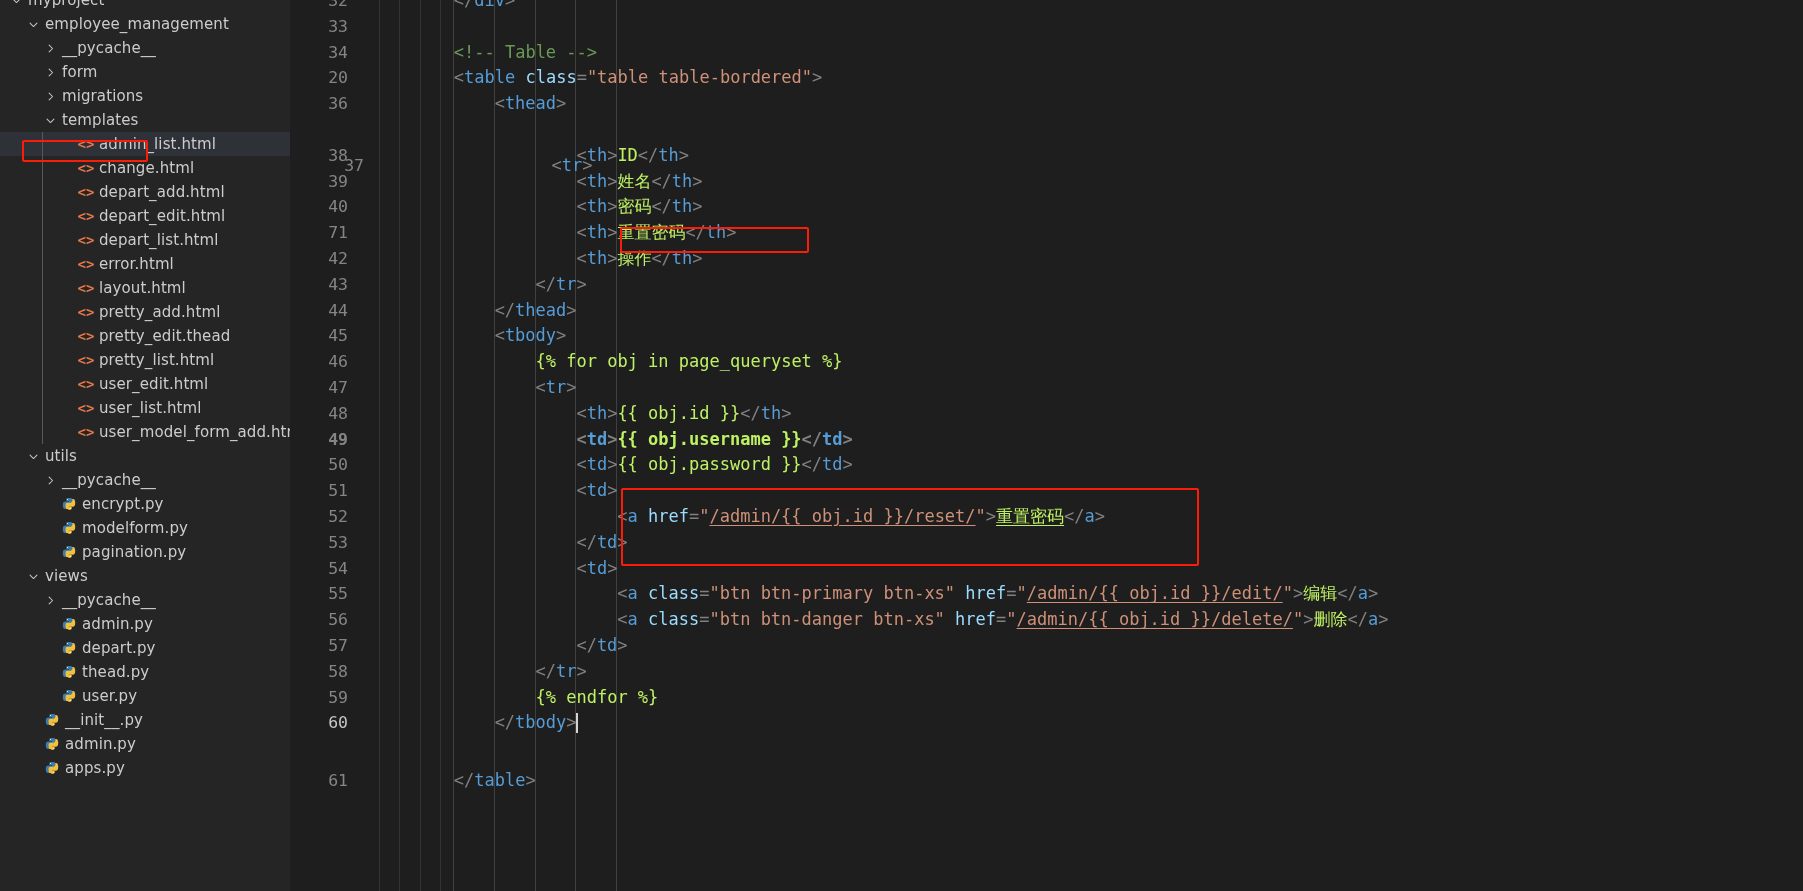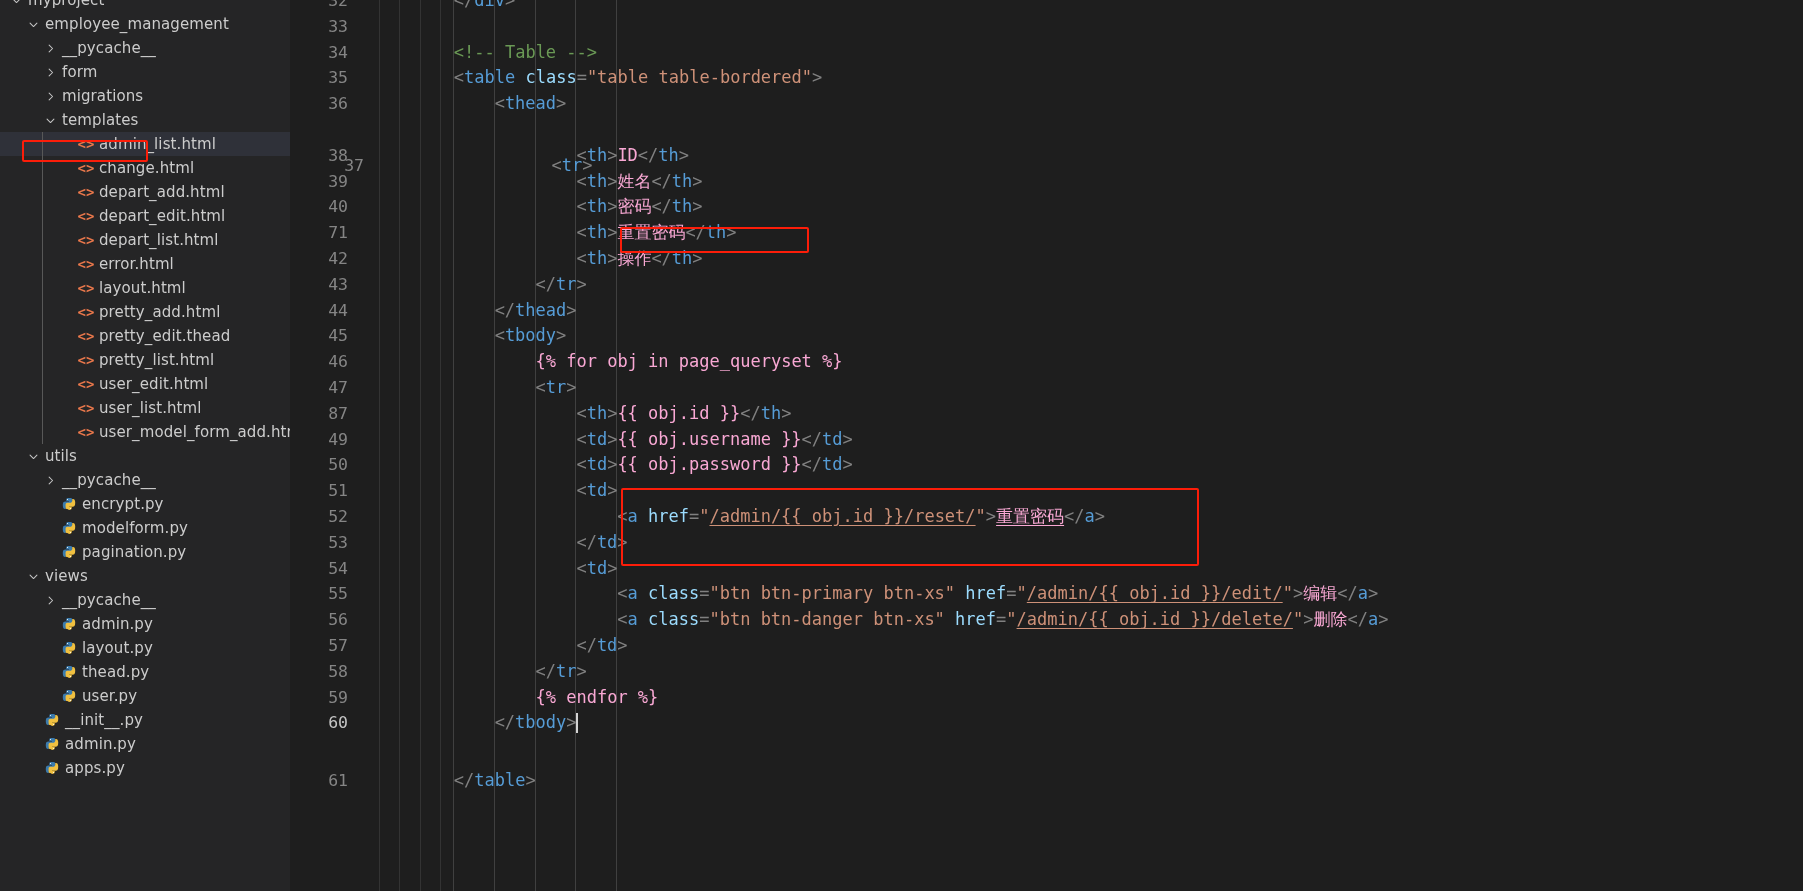--- a/index.html
+++ b/index.html
@@ -76,21 +76,21 @@
   .ctext {
     position: absolute;
     left: 82px;
     color: #d4d4d4;
   }
   .tag     { color: #569cd6; }
   .pun     { color: #808080; }
   .attr    { color: #9cdcfe; }
   .str     { color: #ce9178; }
   .cmt     { color: #6a9955; }
-  .txt     { color: #f9a8d4; }
+  .txt     { color: #bef264; }
   .ul      { text-decoration: underline; text-underline-offset: 3px; }
 
   
   .eguide {
     position: absolute;
     width: 1px;
     background: #404040;
     top: 0;
   }
 
@@ -336,21 +336,21 @@
         <div class="tree-row" style="position: absolute; left: 0px; right: 0px; top: 636px;">
           <span class="twisty" style="margin-left: 42px;"></span>
           <span class="ficon py">
             <svg width="14" height="14" viewBox="0 0 16 16">
               <path d="M7.9 1.2c-1.6 0-3 .3-3 1.9v1.4h3.1v.5H3.6c-1.2 0-2.2.8-2.5 2.2-.3 1.6-.3 2.6 0 4.2.3 1.3 1 2.2 2.2 2.2h1v-1.8c0-1.3 1.2-2.5 2.6-2.5h3c1.1 0 2-.9 2-2V3.1c0-1.1-.9-1.8-2-1.9z" fill="#3b7bad"></path>
               <circle cx="6.3" cy="2.9" r=".65" fill="#ffffff"></circle>
               <path d="M8.1 14.8c1.6 0 3-.3 3-1.9v-1.4H8v-.5h4.4c1.2 0 2.2-.8 2.5-2.2.3-1.6.3-2.6 0-4.2-.3-1.3-1-2.2-2.2-2.2h-1v1.8c0 1.3-1.2 2.5-2.6 2.5h-3c-1.1 0-2 .9-2 2v3.2c0 1.1.9 1.8 2 1.9z" fill="#f0c040"></path>
               <circle cx="9.7" cy="13.1" r=".65" fill="#ffffff"></circle>
             </svg>
           </span>
-          <span class="tlabel">layout.py</span>
+          <span class="tlabel">depart.py</span>
         </div>
         <div class="tree-row" style="position: absolute; left: 0px; right: 0px; top: 660px;">
           <span class="twisty" style="margin-left: 42px;"></span>
           <span class="ficon py">
             <svg width="14" height="14" viewBox="0 0 16 16">
               <path d="M7.9 1.2c-1.6 0-3 .3-3 1.9v1.4h3.1v.5H3.6c-1.2 0-2.2.8-2.5 2.2-.3 1.6-.3 2.6 0 4.2.3 1.3 1 2.2 2.2 2.2h1v-1.8c0-1.3 1.2-2.5 2.6-2.5h3c1.1 0 2-.9 2-2V3.1c0-1.1-.9-1.8-2-1.9z" fill="#3b7bad"></path>
               <circle cx="6.3" cy="2.9" r=".65" fill="#ffffff"></circle>
               <path d="M8.1 14.8c1.6 0 3-.3 3-1.9v-1.4H8v-.5h4.4c1.2 0 2.2-.8 2.5-2.2.3-1.6.3-2.6 0-4.2-.3-1.3-1-2.2-2.2-2.2h-1v1.8c0 1.3-1.2 2.5-2.6 2.5h-3c-1.1 0-2 .9-2 2v3.2c0 1.1.9 1.8 2 1.9z" fill="#f0c040"></path>
               <circle cx="9.7" cy="13.1" r=".65" fill="#ffffff"></circle>
             </svg>
@@ -423,35 +423,35 @@
         <div class="eguide" style="left: 326.28px; top: 0px; height: 891px;"></div>
         <div class="eguide" style="left: 89px; top: 0px; height: 891px; background: rgb(51, 51, 51);"></div>
         <div class="eguide" style="left: 109.44px; top: 0px; height: 891px; background: rgb(51, 51, 51);"></div>
         <div class="eguide" style="left: 129.88px; top: 0px; height: 891px; background: rgb(51, 51, 51);"></div>
         <div class="eguide" style="left: 150.32px; top: 0px; height: 891px; background: rgb(51, 51, 51);"></div>
       </div>
     <div id="code-layer">
         <div class="cline" style="position: absolute; left: 0px; right: 0px; top: -12px;"><span class="lnum">32</span><span class="ctext" style="left: 163.76px;"><span class="pun">&lt;/</span><span class="tag">div</span><span class="pun">&gt;</span></span></div>
         <div class="cline" style="position: absolute; left: 0px; right: 0px; top: 13.8px;"><span class="lnum">33</span><span class="ctext" style="left: 82px;"></span></div>
         <div class="cline" style="position: absolute; left: 0px; right: 0px; top: 39.6px;"><span class="lnum">34</span><span class="ctext" style="left: 163.76px;"><span class="cmt">&lt;!-- Table --&gt;</span></span></div>
-        <div class="cline" style="position: absolute; left: 0px; right: 0px; top: 65.4px;"><span class="lnum">35</span><span class="ctext" style="left: 163.76px;"><span class="pun">&lt;</span><span class="tag">table</span><span class="txt"> </span><span class="attr">class</span><span class="pun">=</span><span class="str">"table table-bordered"</span><span class="pun">&gt;</span></span></div>
+        <div class="cline" style="position: absolute; left: 0px; right: 0px; top: 65.4px;"><span class="lnum">20</span><span class="ctext" style="left: 163.76px;"><span class="pun">&lt;</span><span class="tag">table</span><span class="txt"> </span><span class="attr">class</span><span class="pun">=</span><span class="str">"table table-bordered"</span><span class="pun">&gt;</span></span></div>
         <div class="cline" style="position: absolute; left: 0px; right: 0px; top: 91.2px;"><span class="lnum">36</span><span class="ctext" style="left: 204.64px;"><span class="pun">&lt;</span><span class="tag">thead</span><span class="pun">&gt;</span></span></div>
         <div class="cline" style="position: absolute; left: 16px; right: 0px; top: 117px; margin-top: 36px;"><span class="lnum">37</span><span class="ctext" style="left: 245.52px;"><span class="pun">&lt;</span><span class="tag">tr</span><span class="pun">&gt;</span></span></div>
         <div class="cline" style="position: absolute; left: 0px; right: 0px; top: 142.8px;"><span class="lnum">38</span><span class="ctext" style="left: 286.4px;"><span class="pun">&lt;</span><span class="tag">th</span><span class="pun">&gt;</span><span class="txt">ID</span><span class="pun">&lt;/</span><span class="tag">th</span><span class="pun">&gt;</span></span></div>
         <div class="cline" style="position: absolute; left: 0px; right: 0px; top: 168.6px;"><span class="lnum">39</span><span class="ctext" style="left: 286.4px;"><span class="pun">&lt;</span><span class="tag">th</span><span class="pun">&gt;</span><span class="txt">姓名</span><span class="pun">&lt;/</span><span class="tag">th</span><span class="pun">&gt;</span></span></div>
         <div class="cline" style="position: absolute; left: 0px; right: 0px; top: 194.4px;"><span class="lnum">40</span><span class="ctext" style="left: 286.4px;"><span class="pun">&lt;</span><span class="tag">th</span><span class="pun">&gt;</span><span class="txt">密码</span><span class="pun">&lt;/</span><span class="tag">th</span><span class="pun">&gt;</span></span></div>
         <div class="cline" style="position: absolute; left: 0px; right: 0px; top: 220.2px;"><span class="lnum">71</span><span class="ctext" style="left: 286.4px;"><span class="pun">&lt;</span><span class="tag">th</span><span class="pun">&gt;</span><span class="txt">重置密码</span><span class="pun">&lt;/</span><span class="tag">th</span><span class="pun">&gt;</span></span></div>
         <div class="cline" style="position: absolute; left: 0px; right: 0px; top: 246px;"><span class="lnum">42</span><span class="ctext" style="left: 286.4px;"><span class="pun">&lt;</span><span class="tag">th</span><span class="pun">&gt;</span><span class="txt">操作</span><span class="pun">&lt;/</span><span class="tag">th</span><span class="pun">&gt;</span></span></div>
         <div class="cline" style="position: absolute; left: 0px; right: 0px; top: 271.8px;"><span class="lnum">43</span><span class="ctext" style="left: 245.52px;"><span class="pun">&lt;/</span><span class="tag">tr</span><span class="pun">&gt;</span></span></div>
         <div class="cline" style="position: absolute; left: 0px; right: 0px; top: 297.6px;"><span class="lnum">44</span><span class="ctext" style="left: 204.64px;"><span class="pun">&lt;/</span><span class="tag">thead</span><span class="pun">&gt;</span></span></div>
         <div class="cline" style="position: absolute; left: 0px; right: 0px; top: 323.4px;"><span class="lnum">45</span><span class="ctext" style="left: 204.64px;"><span class="pun">&lt;</span><span class="tag">tbody</span><span class="pun">&gt;</span></span></div>
         <div class="cline" style="position: absolute; left: 0px; right: 0px; top: 349.2px;"><span class="lnum">46</span><span class="ctext" style="left: 245.52px;"><span class="txt">{% for obj in page_queryset %}</span></span></div>
         <div class="cline" style="position: absolute; left: 0px; right: 0px; top: 375px;"><span class="lnum">47</span><span class="ctext" style="left: 245.52px;"><span class="pun">&lt;</span><span class="tag">tr</span><span class="pun">&gt;</span></span></div>
-        <div class="cline" style="position: absolute; left: 0px; right: 0px; top: 400.8px;"><span class="lnum">87</span><span class="ctext" style="left: 286.4px;"><span class="pun">&lt;</span><span class="tag">th</span><span class="pun">&gt;</span><span class="txt">{{ obj.id }}</span><span class="pun">&lt;/</span><span class="tag">th</span><span class="pun">&gt;</span></span></div>
-        <div class="cline" style="position: absolute; left: 0px; right: 0px; top: 426.6px;"><span class="lnum">49</span><span class="ctext" style="left: 286.4px;"><span class="pun">&lt;</span><span class="tag">td</span><span class="pun">&gt;</span><span class="txt">{{ obj.username }}</span><span class="pun">&lt;/</span><span class="tag">td</span><span class="pun">&gt;</span></span></div>
+        <div class="cline" style="position: absolute; left: 0px; right: 0px; top: 400.8px;"><span class="lnum">48</span><span class="ctext" style="left: 286.4px;"><span class="pun">&lt;</span><span class="tag">th</span><span class="pun">&gt;</span><span class="txt">{{ obj.id }}</span><span class="pun">&lt;/</span><span class="tag">th</span><span class="pun">&gt;</span></span></div>
+        <div class="cline" style="position: absolute; left: 0px; right: 0px; top: 426.6px; font-weight: bold;"><span class="lnum">49</span><span class="ctext" style="left: 286.4px;"><span class="pun">&lt;</span><span class="tag">td</span><span class="pun">&gt;</span><span class="txt">{{ obj.username }}</span><span class="pun">&lt;/</span><span class="tag">td</span><span class="pun">&gt;</span></span></div>
         <div class="cline" style="position: absolute; left: 0px; right: 0px; top: 452.4px;"><span class="lnum">50</span><span class="ctext" style="left: 286.4px;"><span class="pun">&lt;</span><span class="tag">td</span><span class="pun">&gt;</span><span class="txt">{{ obj.password }}</span><span class="pun">&lt;/</span><span class="tag">td</span><span class="pun">&gt;</span></span></div>
         <div class="cline" style="position: absolute; left: 0px; right: 0px; top: 478.2px;"><span class="lnum">51</span><span class="ctext" style="left: 286.4px;"><span class="pun">&lt;</span><span class="tag">td</span><span class="pun">&gt;</span></span></div>
         <div class="cline" style="position: absolute; left: 0px; right: 0px; top: 504px;"><span class="lnum">52</span><span class="ctext" style="left: 327.28px;"><span class="pun">&lt;</span><span class="tag">a</span><span class="txt"> </span><span class="attr">href</span><span class="pun">=</span><span class="str">"</span><span class="str ul">/admin/{{ obj.id }}/reset/</span><span class="str">"</span><span class="pun">&gt;</span><span class="txt ul">重置密码</span><span class="pun">&lt;/</span><span class="tag">a</span><span class="pun">&gt;</span></span></div>
         <div class="cline" style="position: absolute; left: 0px; right: 0px; top: 529.8px;"><span class="lnum">53</span><span class="ctext" style="left: 286.4px;"><span class="pun">&lt;/</span><span class="tag">td</span><span class="pun">&gt;</span></span></div>
         <div class="cline" style="position: absolute; left: 0px; right: 0px; top: 555.6px;"><span class="lnum">54</span><span class="ctext" style="left: 286.4px;"><span class="pun">&lt;</span><span class="tag">td</span><span class="pun">&gt;</span></span></div>
         <div class="cline" style="position: absolute; left: 0px; right: 0px; top: 581.4px;"><span class="lnum">55</span><span class="ctext" style="left: 327.28px;"><span class="pun">&lt;</span><span class="tag">a</span><span class="txt"> </span><span class="attr">class</span><span class="pun">=</span><span class="str">"btn btn-primary btn-xs"</span><span class="txt"> </span><span class="attr">href</span><span class="pun">=</span><span class="str">"</span><span class="str ul">/admin/{{ obj.id }}/edit/</span><span class="str">"</span><span class="pun">&gt;</span><span class="txt">编辑</span><span class="pun">&lt;/</span><span class="tag">a</span><span class="pun">&gt;</span></span></div>
         <div class="cline" style="position: absolute; left: 0px; right: 0px; top: 607.2px;"><span class="lnum">56</span><span class="ctext" style="left: 327.28px;"><span class="pun">&lt;</span><span class="tag">a</span><span class="txt"> </span><span class="attr">class</span><span class="pun">=</span><span class="str">"btn btn-danger btn-xs"</span><span class="txt"> </span><span class="attr">href</span><span class="pun">=</span><span class="str">"</span><span class="str ul">/admin/{{ obj.id }}/delete/</span><span class="str">"</span><span class="pun">&gt;</span><span class="txt">删除</span><span class="pun">&lt;/</span><span class="tag">a</span><span class="pun">&gt;</span></span></div>
         <div class="cline" style="position: absolute; left: 0px; right: 0px; top: 633px;"><span class="lnum">57</span><span class="ctext" style="left: 286.4px;"><span class="pun">&lt;/</span><span class="tag">td</span><span class="pun">&gt;</span></span></div>
         <div class="cline" style="position: absolute; left: 0px; right: 0px; top: 658.8px;"><span class="lnum">58</span><span class="ctext" style="left: 245.52px;"><span class="pun">&lt;/</span><span class="tag">tr</span><span class="pun">&gt;</span></span></div>
         <div class="cline" style="position: absolute; left: 0px; right: 0px; top: 684.6px;"><span class="lnum">59</span><span class="ctext" style="left: 245.52px;"><span class="txt">{% endfor %}</span></span></div>

